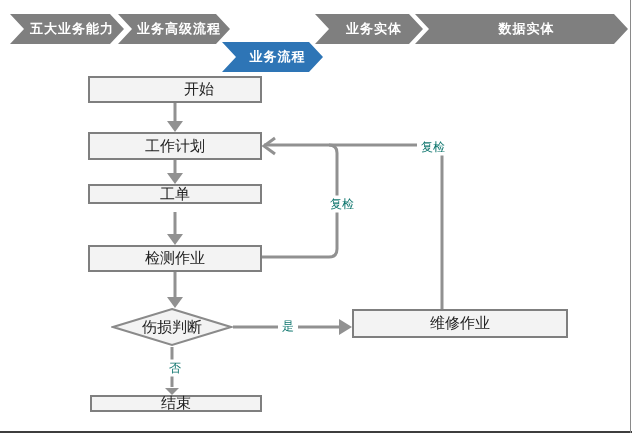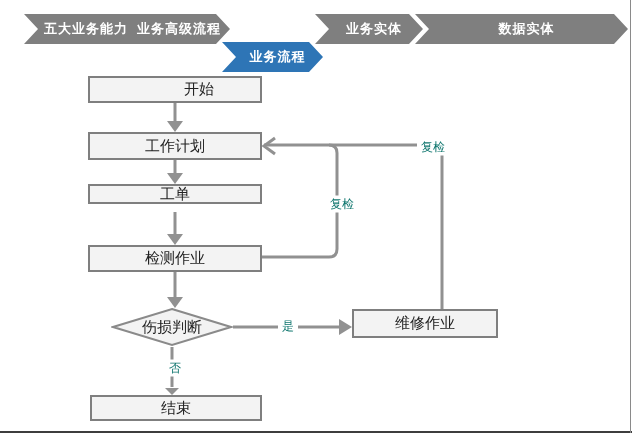--- a/index.html
+++ b/index.html
@@ -8,38 +8,38 @@
 
   
   .chev{
     position:absolute;top:14px;height:30px;background:#7f7f7f;color:#fff;
     display:flex;align-items:center;justify-content:center;
     font-size:13px;font-weight:bold;letter-spacing:1px;
     clip-path:polygon(0 0,calc(100% - 14px) 0,100% 50%,calc(100% - 14px) 100%,0 100%,14px 50%);
   }
   .chev span{padding-left:10px;}
   .chev.active{background:#2e75b6;}
-  .chev.c1{left:24px;width:114px;}
+  .chev.c1{left:10px;width:114px;}
   .chev.c2{left:118px;width:112px;}
   .chev.c3{left:222px;width:101px;margin-top:28px;}
   .chev.c4{left:315px;width:108px;}
   .chev.c5{left:415px;width:213px;}
 
   
   .node{
     position:absolute;background:#f3f3f3;border:2px solid #7f7f7f;
     box-sizing:border-box;display:flex;align-items:center;justify-content:center;
     font-size:15px;color:#222;
   }
   .n-start   {left:88px; top:76px;  width:174px;height:27px;padding-left:48px;}
   .n-plan    {left:88px; top:132px; width:174px;height:28px;}
   .n-order   {left:88px; top:184px; width:174px;height:20px;}
   .n-inspect {left:88px; top:245px; width:174px;height:27px;font-family:Liberation Serif, serif;}
-  .n-repair  {left:352px;top:309px; width:146px;height:29px;}
-  .n-end     {left:90px; top:395px; width:172px;height:26px;}
+  .n-repair  {left:352px;top:309px; width:216px;height:29px;}
+  .n-end     {left:90px; top:395px; width:172px;height:17px;}
 
   .diamond{position:absolute;left:111px;top:307px;width:122px;height:40px;}
   .diamond svg{position:absolute;left:0;top:0;}
   .diamond .dlabel{
     position:absolute;left:0;top:0;width:100%;height:100%;
     display:flex;align-items:center;justify-content:center;
     font-size:15px;color:#222;
   }
 
   

